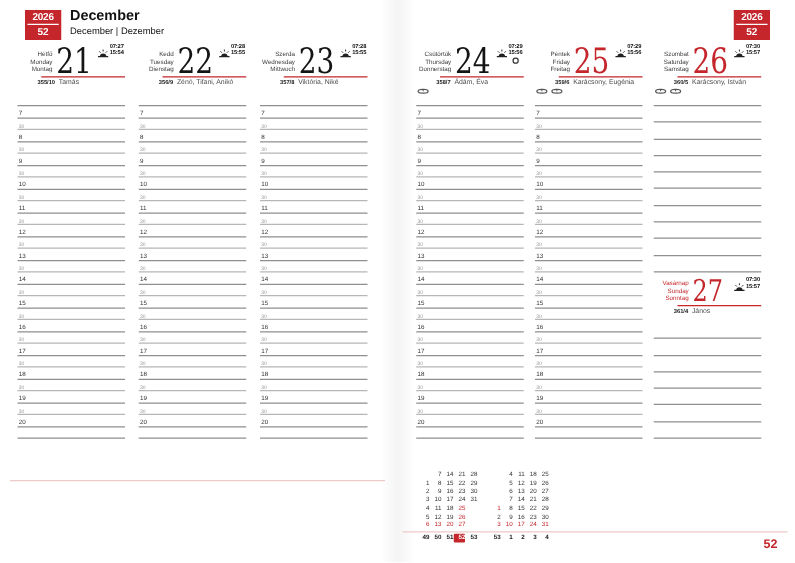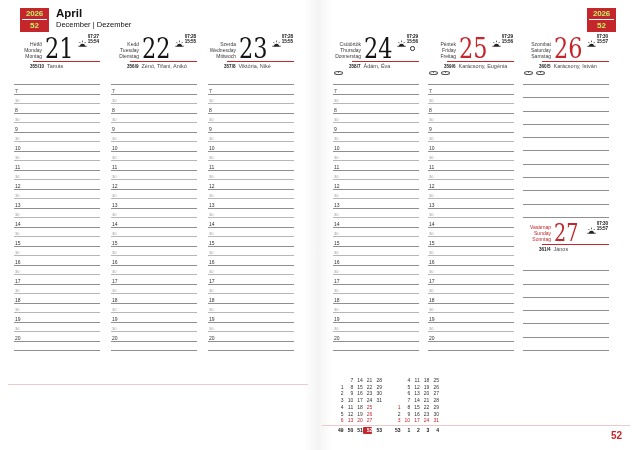--- a/index.html
+++ b/index.html
@@ -5,21 +5,21 @@
   :root{ --red:#c4262b; --line:#8f8f8f; --half:#b6b6b6; }
   *{margin:0;padding:0;box-sizing:border-box}
   html,body{width:636px;height:450px}
   body{font-family:"Liberation Sans",sans-serif;background:#fff;position:relative;overflow:hidden}
   .spread{position:relative;width:636px;height:450px;background:#fff}
   .gutter{position:absolute;left:304px;top:0;width:28px;height:100%;
     background:linear-gradient(90deg,rgba(0,0,0,0),rgba(0,0,0,.045),rgba(0,0,0,0))}
   .page{position:absolute;top:0;height:450px;width:318px}
   .page.left{left:0}.page.right{left:318px}
 
-  .week-box{position:absolute;top:8px;width:29px;background:var(--red);color:#bef264;text-align:center;font-weight:bold;padding:1px 0 2px}
+  .week-box{position:absolute;top:8px;width:29px;background:var(--red);color:#ffffff;text-align:center;font-weight:bold;padding:1px 0 2px}
   .page.left .week-box{left:20px}
   .page.right .week-box{right:20px}
   .wb-year{font-size:8px;letter-spacing:-.2px;border-bottom:1px solid #fff;padding-bottom:1px;margin:0 2px}
   .wb-week{font-size:8px;padding-top:1px}
 
   .month-title{position:absolute;left:56px;top:7px;font-size:11.5px;font-weight:bold;color:#121212}
   .month-subtitle{position:absolute;left:56px;top:20px;font-size:7.5px;font-weight:normal;color:#121212}
 
   .columns{position:absolute;top:28px;display:flex}
   .page.left .columns{left:14px;gap:11px}
@@ -74,21 +74,21 @@
 <body>
 
 <div class="spread">
   <div class="gutter"></div>
 
   <div class="page left">
     <div class="week-box">
       <div class="wb-year">2026</div>
       <div class="wb-week">52</div>
     </div>
-    <div class="month-title">April</div>
+    <div class="month-title">December</div>
     <div class="month-subtitle">December | Dezember</div>
     <div class="columns" id="left-cols">
         <div class="col">
           <div class="day-header">
             <div class="dh-top">
               <div class="day-names">
                 <div>Hétfő</div>
                 <div>Monday</div>
                 <div>Montag</div>
               </div>

